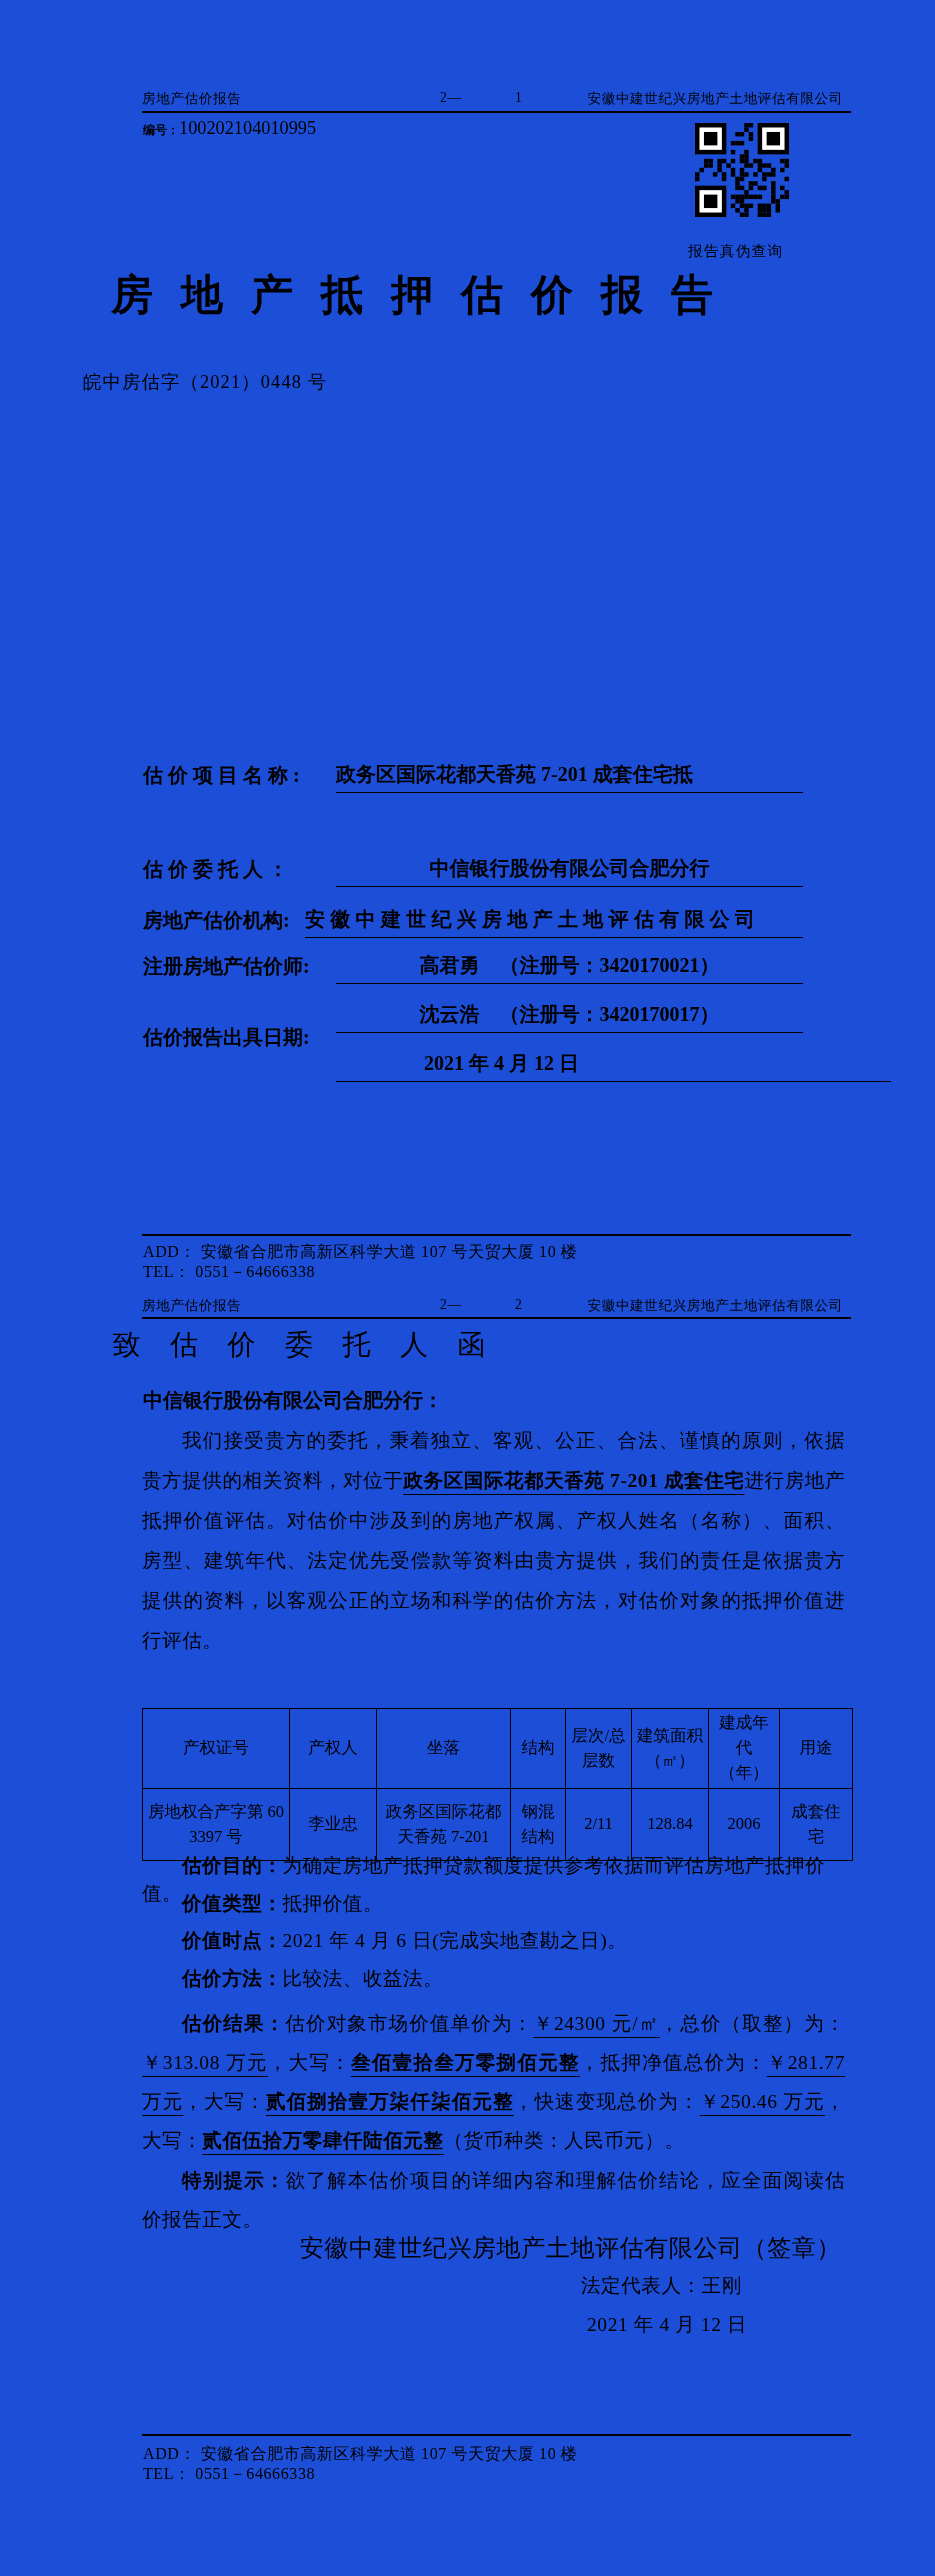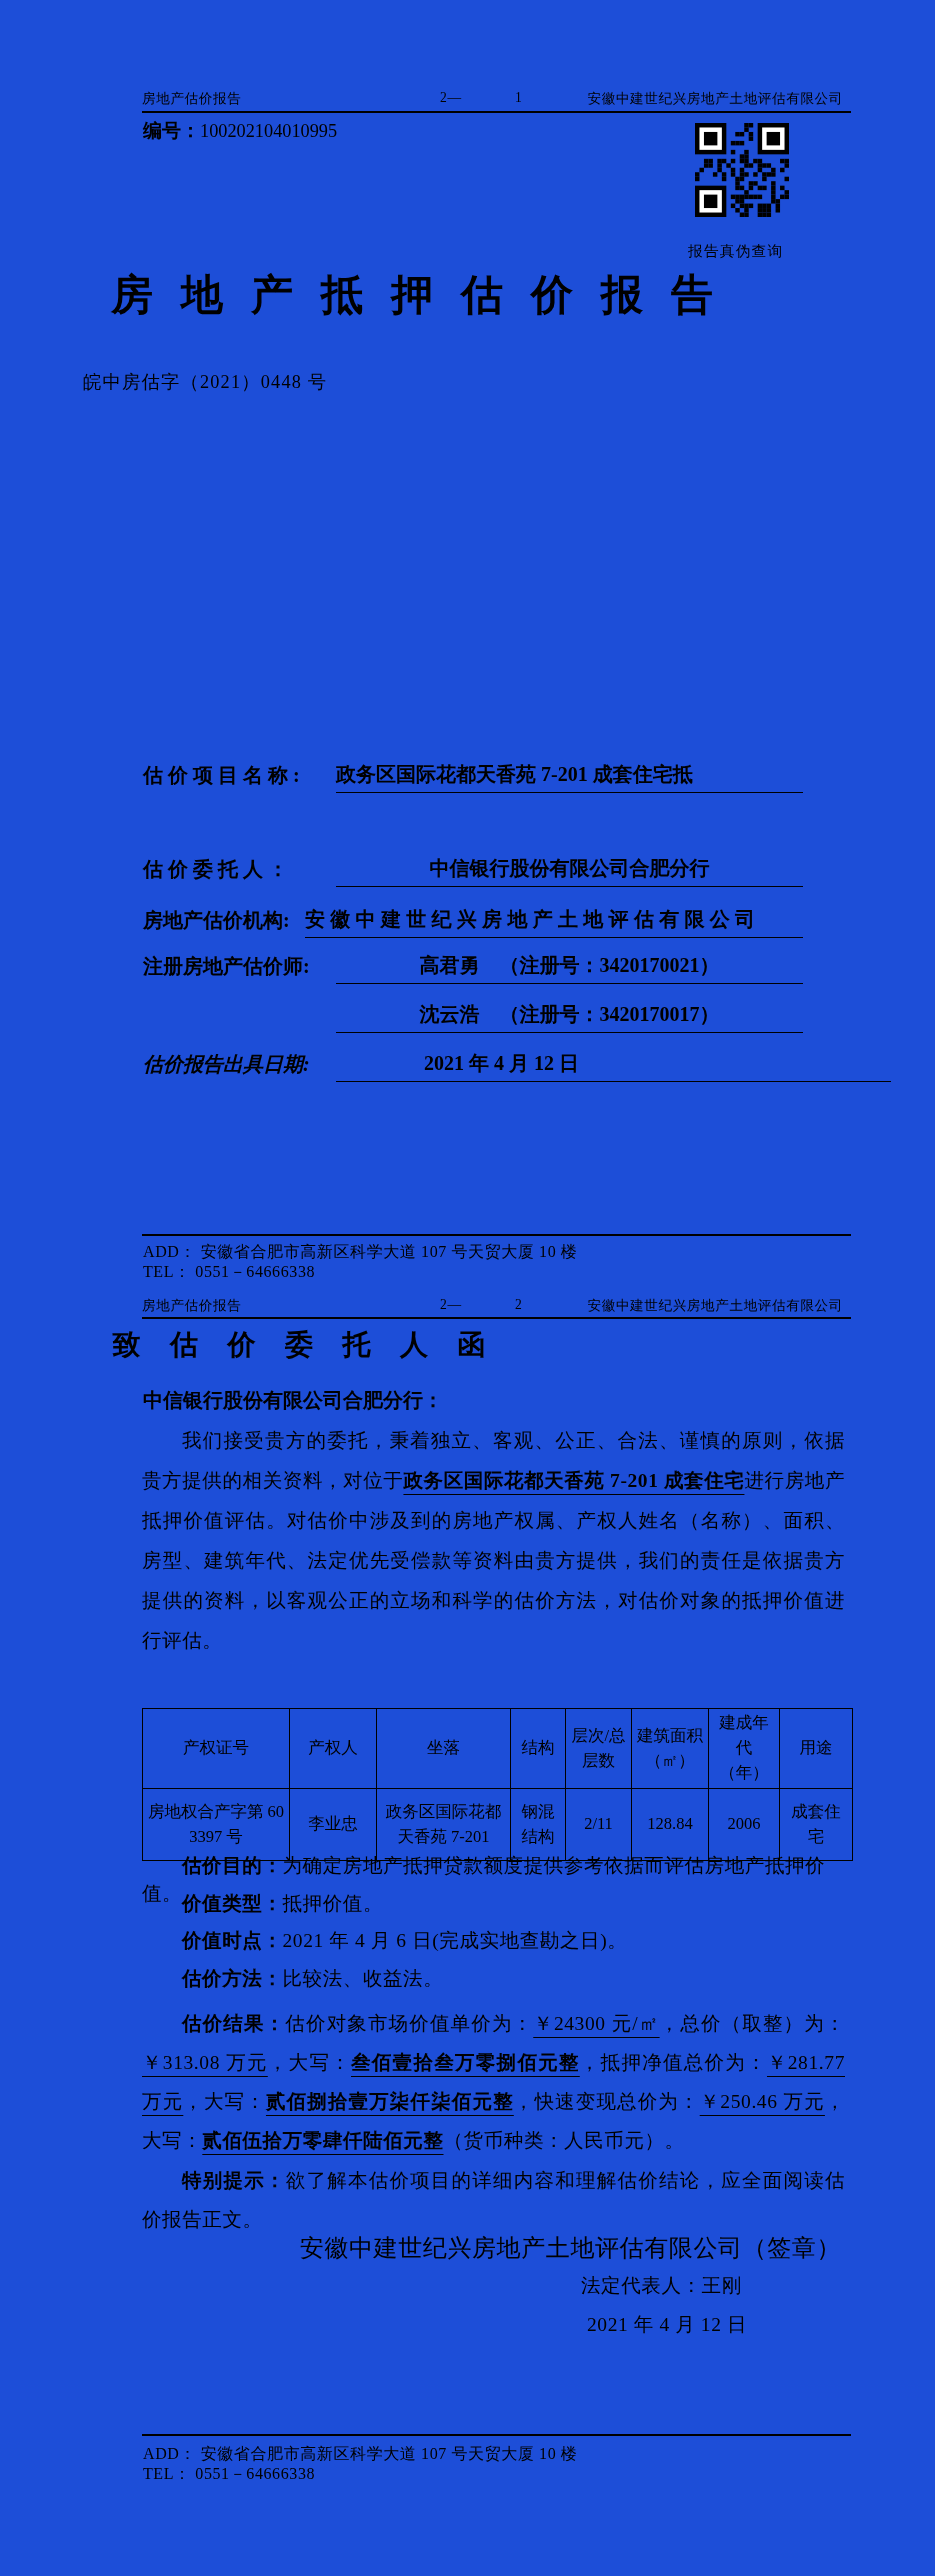--- a/index.html
+++ b/index.html
@@ -6,30 +6,30 @@
   .canvas{position:relative;width:936px;height:2576px;background:#1d4ed8;overflow:hidden;
           font-family:"Liberation Serif","DejaVu Serif",serif;color:#000;}
   .abs{position:absolute;}
   .nowrap{white-space:nowrap;}
   .bold{font-weight:bold;}
   .center{text-align:left;}
   .right{text-align:right;}
   .hdr{font-size:13.6px;letter-spacing:0.6px;}
   .hline{position:absolute;height:2.4px;background:#000;}
   .serial{font-size:18.3px;}
-  .serial b{font-size:19px;}
+  .serial b{font-size:12px;}
   .qr-caption{font-size:14.7px;letter-spacing:1.2px;}
   .big-title{font-size:42px;font-weight:bold;letter-spacing:28px;text-indent:28px;}
   .doc-no{font-size:18.3px;letter-spacing:1.2px;}
   .flabel{position:absolute;font-size:20px;font-weight:bold;white-space:nowrap;}
   .fval{position:absolute;border-bottom:1.8px solid #000;font-size:20px;font-weight:bold;
         height:32px;line-height:29.5px;white-space:nowrap;}
   .fval.c{text-align:center;}
   .foot{font-size:16px;letter-spacing:0.6px;}
-  .letter-title{font-size:28px;font-weight:bold;letter-spacing:29.5px;text-indent:29.5px;}
+  .letter-title{font-size:28px;font-weight:normal;letter-spacing:29.5px;text-indent:29.5px;}
   .salut{font-size:20px;font-weight:bold;}
   .para{position:absolute;font-size:19.5px;line-height:40px;text-align:justify;
         text-indent:40px;letter-spacing:0.6px;}
   .ul{text-decoration:underline;text-underline-offset:6.5px;text-decoration-thickness:1.2px;}
   .secline{position:absolute;left:142px;width:703px;font-size:19.5px;line-height:28px;
            text-indent:40px;letter-spacing:0.6px;}
   .secline b{letter-spacing:0.6px;}
   table.prop{border-collapse:collapse;table-layout:fixed;width:711px;}
   table.prop th,table.prop td{border:1.2px solid #000;font-size:16.5px;font-weight:normal;
     text-align:center;vertical-align:middle;padding:2.4px 3.5px;line-height:1.5;
@@ -182,21 +182,21 @@
   <div class="flabel" style="left:143px;top:856px;">估 价 委 托 人 ：</div>
   <div class="fval c" style="left:336px;top:854px;width:467px;">中信银行股份有限公司合肥分行</div>
 
   <div class="flabel" style="left:143px;top:907px;">房地产估价机构:</div>
   <div class="fval" style="left:305px;top:905px;width:498px;letter-spacing:5.3px;">安徽中建世纪兴房地产土地评估有限公司</div>
 
   <div class="flabel" style="left:143px;top:953px;">注册房地产估价师:</div>
   <div class="fval c" style="left:336px;top:951px;width:467px;">高君勇　（注册号：3420170021）</div>
   <div class="fval c" style="left:336px;top:1000px;width:467px;">沈云浩　（注册号：3420170017）</div>
 
-  <div class="flabel" style="left:143px;top:1051px;font-style:italic;">估价报告出具日期:</div>
+  <div class="flabel" style="left:143px;top:1024px;">估价报告出具日期:</div>
   <div class="fval" style="left:336px;top:1049px;width:467px;padding-left:88px;">2021 年 4 月 12 日</div>
 
   <div class="hline" style="left:142px;top:1234px;width:709px;"></div>
   <div class="abs foot nowrap" style="left:143px;top:1242px;">ADD： 安徽省合肥市高新区科学大道 107 号天贸大厦 10 楼</div>
   <div class="abs foot nowrap" style="left:143px;top:1262px;">TEL： 0551－64666338</div>
 
   <div class="abs hdr nowrap" style="left:142px;top:1297px;">房地产估价报告</div>
   <div class="abs hdr nowrap" style="left:440px;top:1297px;">2—</div>
   <div class="abs hdr nowrap" style="left:515px;top:1297px;">2</div>
   <div class="abs hdr nowrap right" style="right:93px;top:1297px;">安徽中建世纪兴房地产土地评估有限公司</div>

